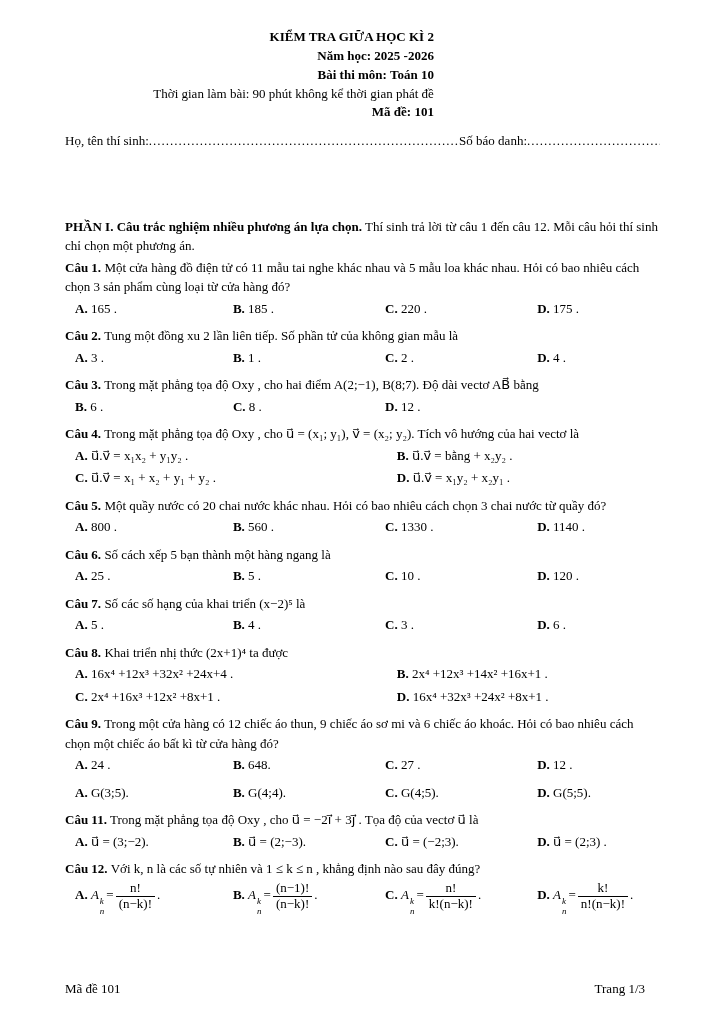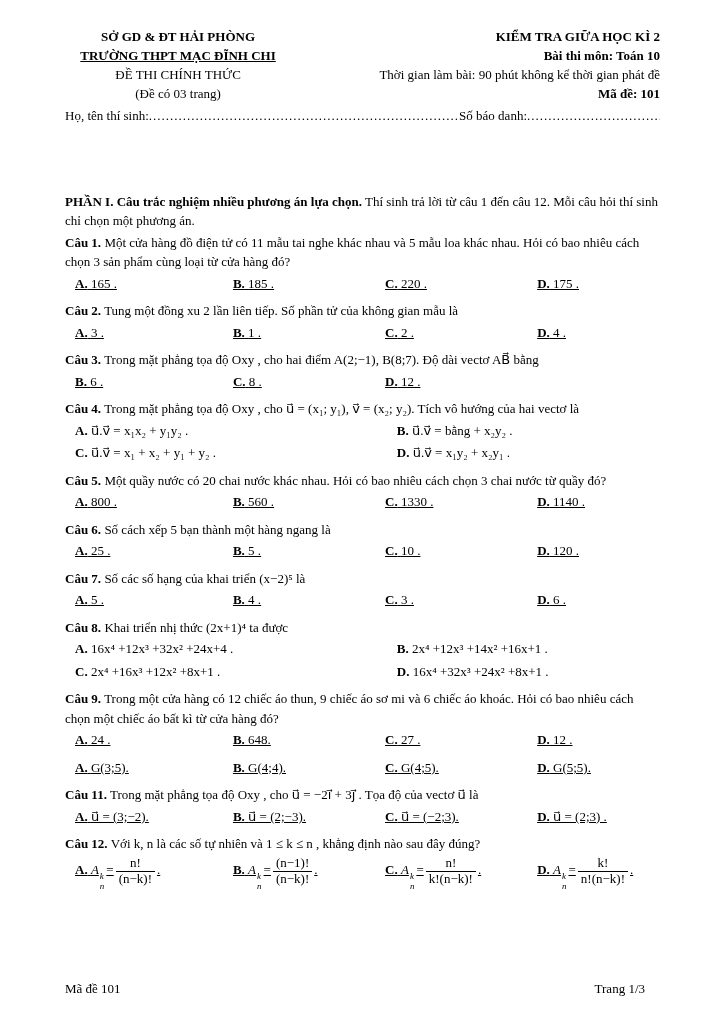--- a/index.html
+++ b/index.html
@@ -9,53 +9,48 @@
     font-family:"Liberation Serif","DejaVu Serif","DejaVu Sans",serif;
     font-size:13px; line-height:1.5; color:#000;
   }
   .page { padding:28px 65px 0 65px; }
   .header { display:flex; }
   .h-left { width:38%; text-align:center; line-height:1.45; }
   .h-right { width:62%; text-align:right; line-height:1.45; }
   .bold { font-weight:bold; }
   .school { font-weight:bold; text-decoration:underline; }
   .italic { }
-  .student-line { display:flex; white-space:nowrap; overflow:hidden; margin-top:3px; }
+  .student-line { display:flex; white-space:nowrap; overflow:hidden; margin-top:9px; }
   .dots { overflow:hidden; letter-spacing:1px; }
   .dots-1 { flex:7 1 0; }
   .dots-2 { flex:3 1 0; }
   .part-heading { margin-top:66px; }
   .questions { margin-top:2px; }
   .question { margin-bottom:8px; }
   .q-text { margin-bottom:2px; }
   .options { padding-left:10px; }
-  .cols4 { display:grid; grid-template-columns:27% 26% 26% 21%; align-items:center;text-decoration:underline; }
+  .cols4 { display:grid; grid-template-columns:27% 26% 26% 21%; align-items:center; }
   .cols2 { display:grid; grid-template-columns:55% 45%; row-gap:3px; }
   .opt-key { font-weight:bold; }
   .frac { display:inline-flex; flex-direction:column; text-align:center; vertical-align:middle; line-height:1.15; margin:0 2px; }
   .fnum { border-bottom:1px solid #000; padding:0 3px; }
   .fden { padding:0 3px; }
   .scripts { display:inline-flex; flex-direction:column; font-size:9px; line-height:1.05; vertical-align:-5px; margin:0 2px 0 1px; font-style:italic; }
   .mathvar { font-style:italic; }
   .footer { position:absolute; left:0; right:15px; bottom:26px; padding:0 65px; display:flex; justify-content:space-between; }
 </style>
 </head>
 <body>
 
 <div class="page">
 
   <div class="header">
-    <div class="h-left">
-      <div class="bold">SỞ GD &amp; ĐT HẢI PHÒNG</div>
-      <div class="school">TRƯỜNG THPT MẠC ĐĨNH CHI</div>
-      <div>ĐỀ THI CHÍNH THỨC</div>
-      <div>(Đề có 03 trang)</div>
-    </div>
     <div class="h-right">
       <div class="bold">KIỂM TRA GIỮA HỌC KÌ 2</div>
+      <div class="bold">Năm học: 2025 -2026</div>
       <div class="bold">Bài thi môn: Toán 10</div>
       <div class="italic">Thời gian làm bài: 90 phút không kể thời gian phát đề</div>
       <div class="bold">Mã đề: 101</div>
     </div>
   </div>
 
   <div class="student-line">
     <span>Họ, tên thí sinh:</span>
     <span class="dots dots-1">..........................................................................................................................................................</span>
     <span>Số báo danh: </span>

